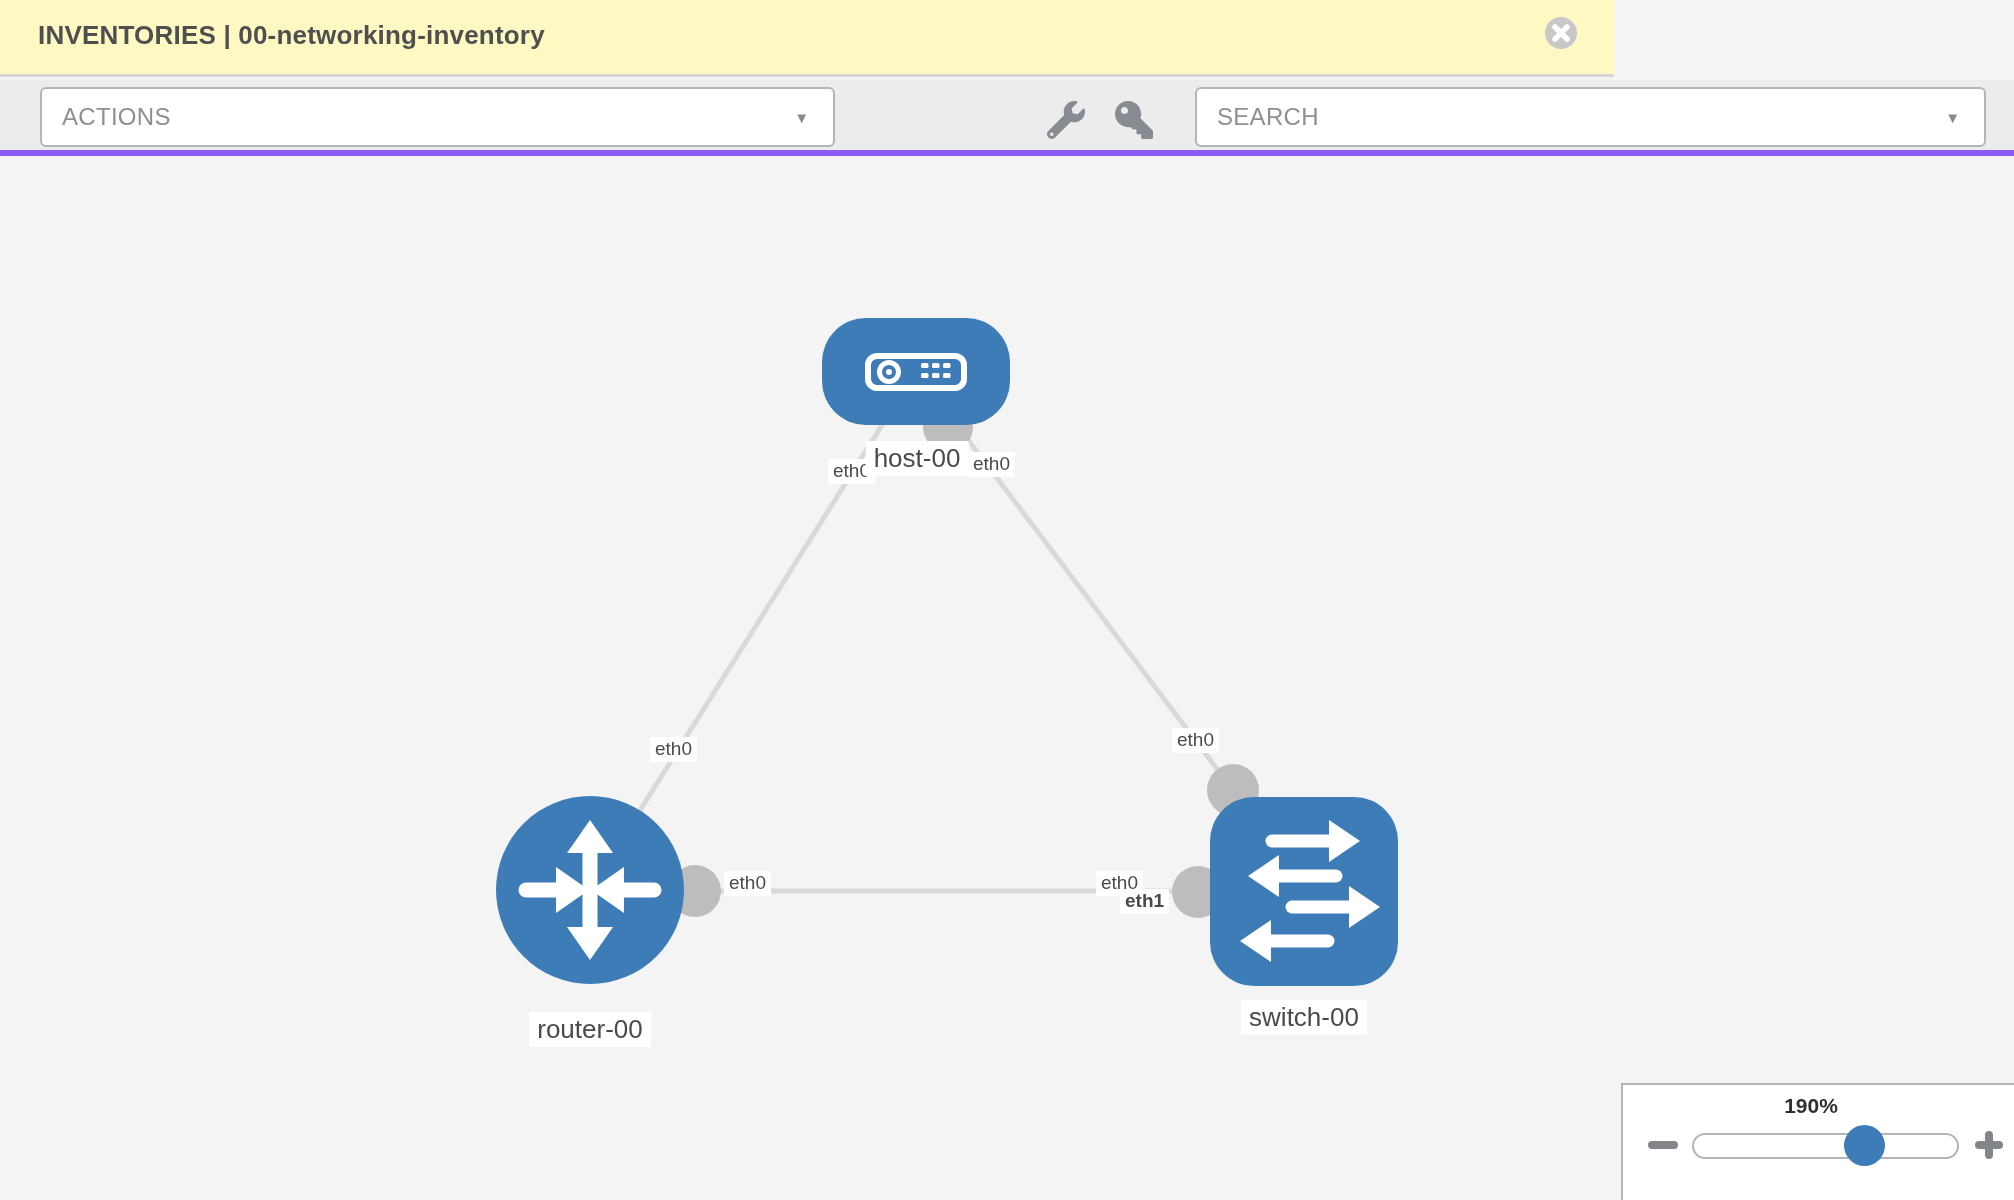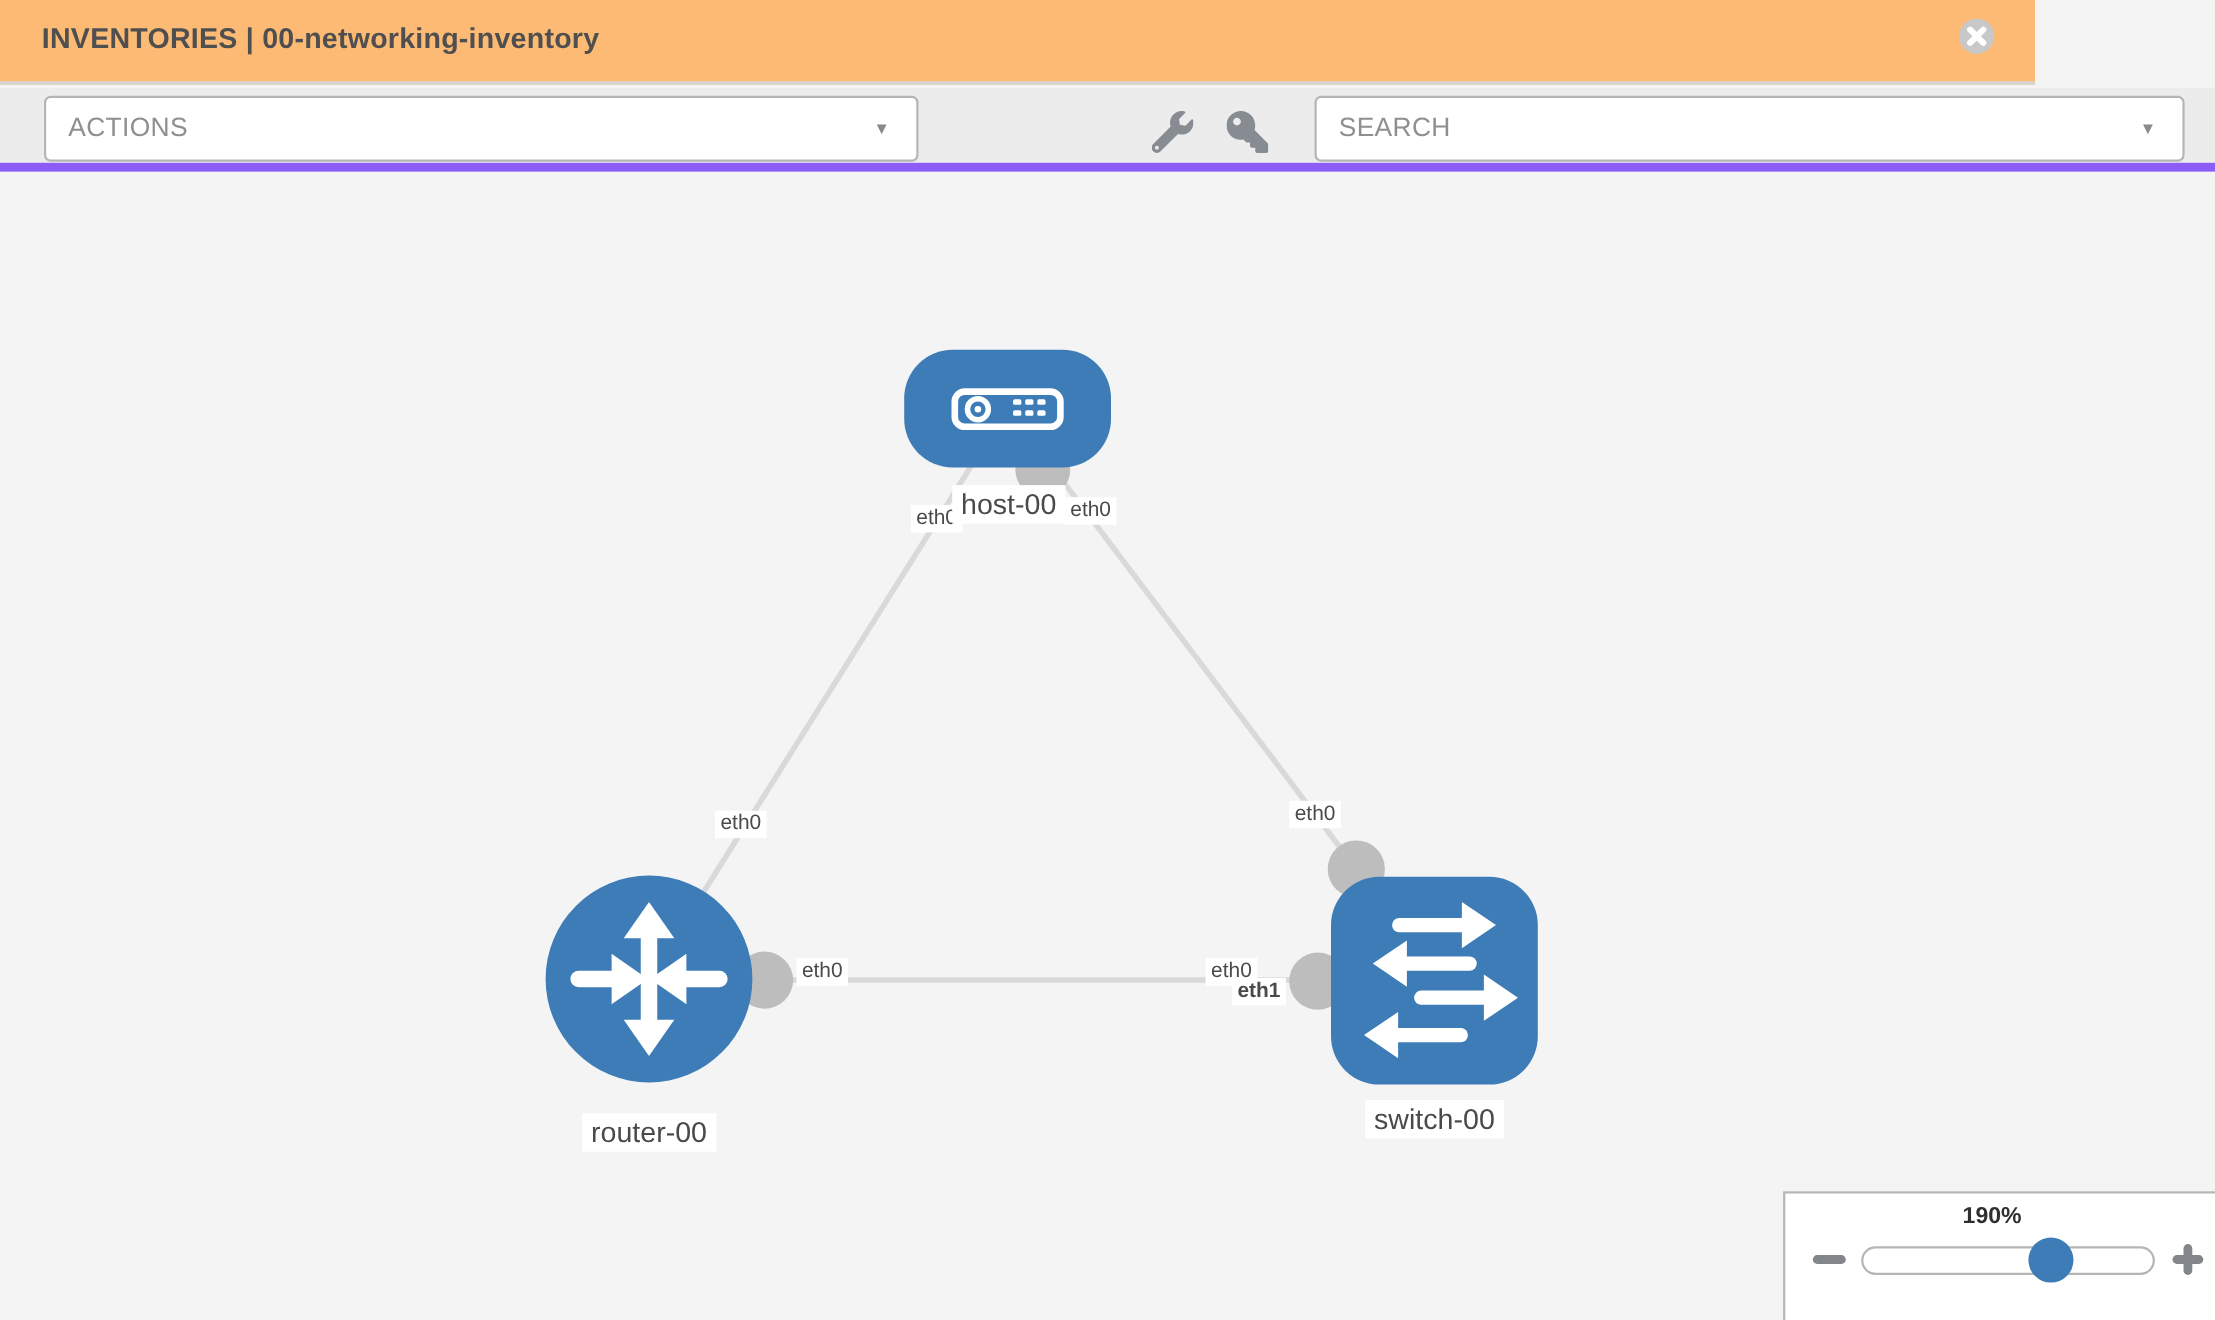--- a/index.html
+++ b/index.html
@@ -1,26 +1,26 @@
 <!DOCTYPE html>
 <html><head>
 <meta charset="utf-8">
 <style>
   * { margin:0; padding:0; box-sizing:border-box; }
   html,body { width:2014px; height:1200px; font-family:"Liberation Sans", sans-serif; background:#f4f4f4; overflow:hidden; }
 
   .page { position:relative; width:2014px; height:1200px; }
 
   
-  .header { position:absolute; left:0; top:0; width:1850px; height:77px; background:#fdba74; border-bottom:3px solid #d6d6d6; }
+  .header { position:absolute; left:0; top:0; width:1614px; height:77px; background:#fef9c3; border-bottom:3px solid #d6d6d6; }
   .page-title { position:absolute; left:38px; top:20px; font-size:26px; font-weight:bold; color:#4f4f4f; letter-spacing:0.2px; }
   .close-btn { position:absolute; right:36px; top:16px; width:34px; height:34px; cursor:pointer; }
 
   
-  .toolbar { position:absolute; left:0; top:80px; width:2014px; height:76px; background:#ececec; border-bottom:8px solid #8b5cf6; }
+  .toolbar { position:absolute; left:0; top:80px; width:2014px; height:76px; background:#ececec; border-bottom:6px solid #8b5cf6; }
   .select-box { position:absolute; top:7px; height:60px; background:#ffffff; border:2px solid #b5b5b5; border-radius:6px; display:flex; align-items:center; cursor:pointer; }
   .select-box .ph { margin-left:20px; font-size:24px; color:#8f8f8f; letter-spacing:0.3px; }
   .select-box .caret { position:absolute; right:24px; top:50%; transform:translateY(-50%); font-size:15px; color:#8a8a8a; }
   .actions-box { left:40px; width:795px; }
   .search-box { left:1183px; width:791px;margin-left:12px; }
   .tool-icon { position:absolute; top:21px; width:38px; height:38px; cursor:pointer; }
   .wrench { left:1047px; }
   .key { left:1115px; }
 
   

